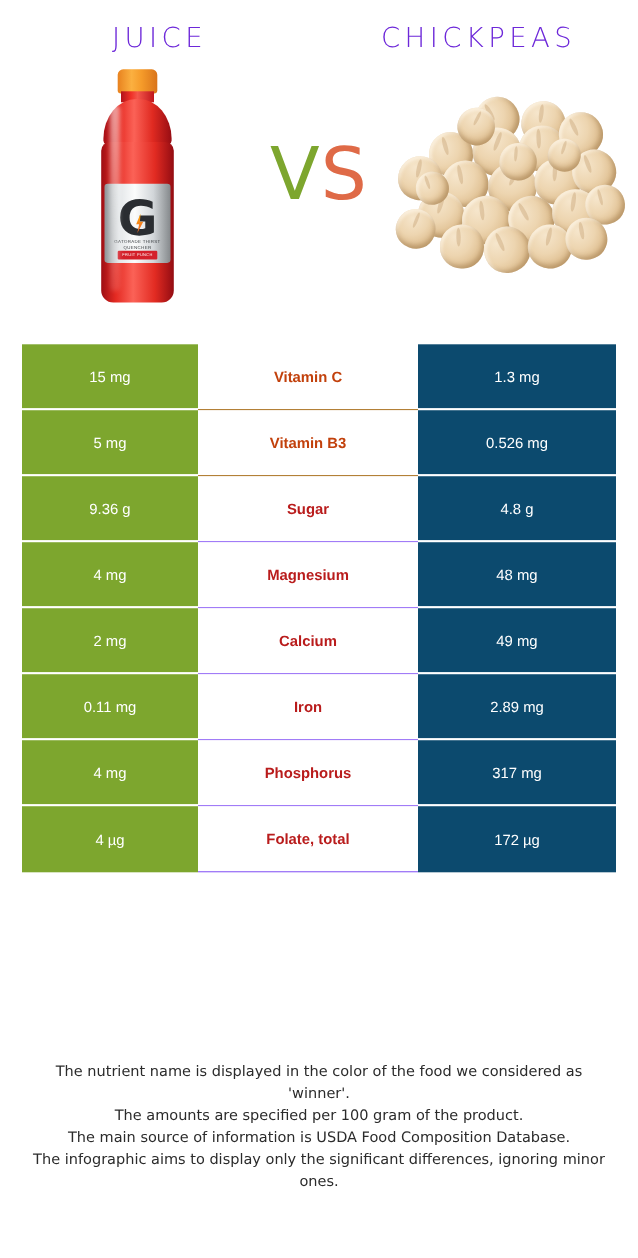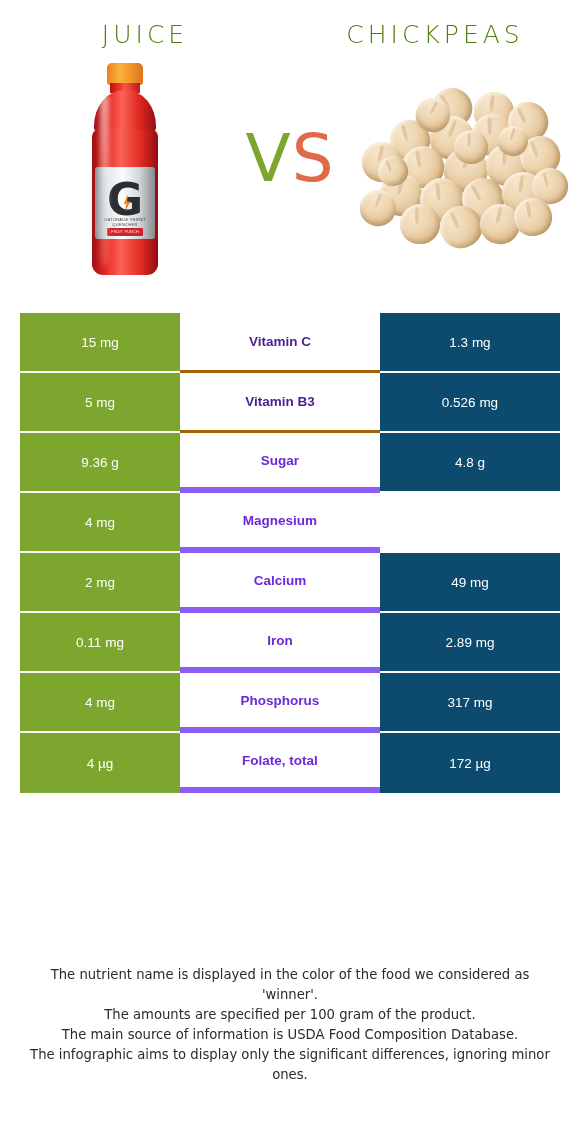--- a/index.html
+++ b/index.html
@@ -18,21 +18,21 @@
   
   .header {
     height: 58px;
     position: relative;
   }
   .food-title {
     position: absolute;
     top: 20px;
     font-size: 25px;
     letter-spacing: 4px;
-    color: #4d7c0f;
+    color: #6d28d9;
     font-weight: 300;
     white-space: nowrap;
     font-family: "DejaVu Sans", sans-serif;
   }
   .food-title.left  { left: 0; width: 290px; text-align: center; }
   .food-title.right { left: 290px; width: 290px; text-align: center; }
 
   
   .hero {
     position: relative;
@@ -206,22 +206,22 @@
   }
   .cell.right {
     width: 180px;
     background: #0c4a6e;
     color: #ffffff;
     border-bottom: 2px solid #ffffff;
   }
   .row:last-child .cell.left,
   .row:last-child .cell.right { border-bottom: none; }
 
-  .cell.mid.win-left  { color: #4c1d95; border-bottom: 3px solid #a16207; }
-  .cell.mid.win-right { color: #6d28d9; border-bottom: 6px solid #8b5cf6; }
+  .cell.mid.win-left  { color: #c2410c; border-bottom: 1px solid #a16207; }
+  .cell.mid.win-right { color: #b91c1c; border-bottom: 1px solid #8b5cf6; }
 
   
   .footer {
     position: absolute;
     left: 0;
     top: 965px;
     width: 580px;
     text-align: center;
     font-size: 13.2px;
     line-height: 20px;
@@ -304,20 +304,21 @@
       <div class="cell right">0.526 mg</div>
     </div>
     <div class="row">
       <div class="cell left">9.36 g</div>
       <div class="cell mid win-right">Sugar</div>
       <div class="cell right">4.8 g</div>
     </div>
     <div class="row">
       <div class="cell left">4 mg</div>
       <div class="cell mid win-right">Magnesium</div>
+      <div class="cell right">48 mg</div>
     </div>
     <div class="row">
       <div class="cell left">2 mg</div>
       <div class="cell mid win-right">Calcium</div>
       <div class="cell right">49 mg</div>
     </div>
     <div class="row">
       <div class="cell left">0.11 mg</div>
       <div class="cell mid win-right">Iron</div>
       <div class="cell right">2.89 mg</div>

